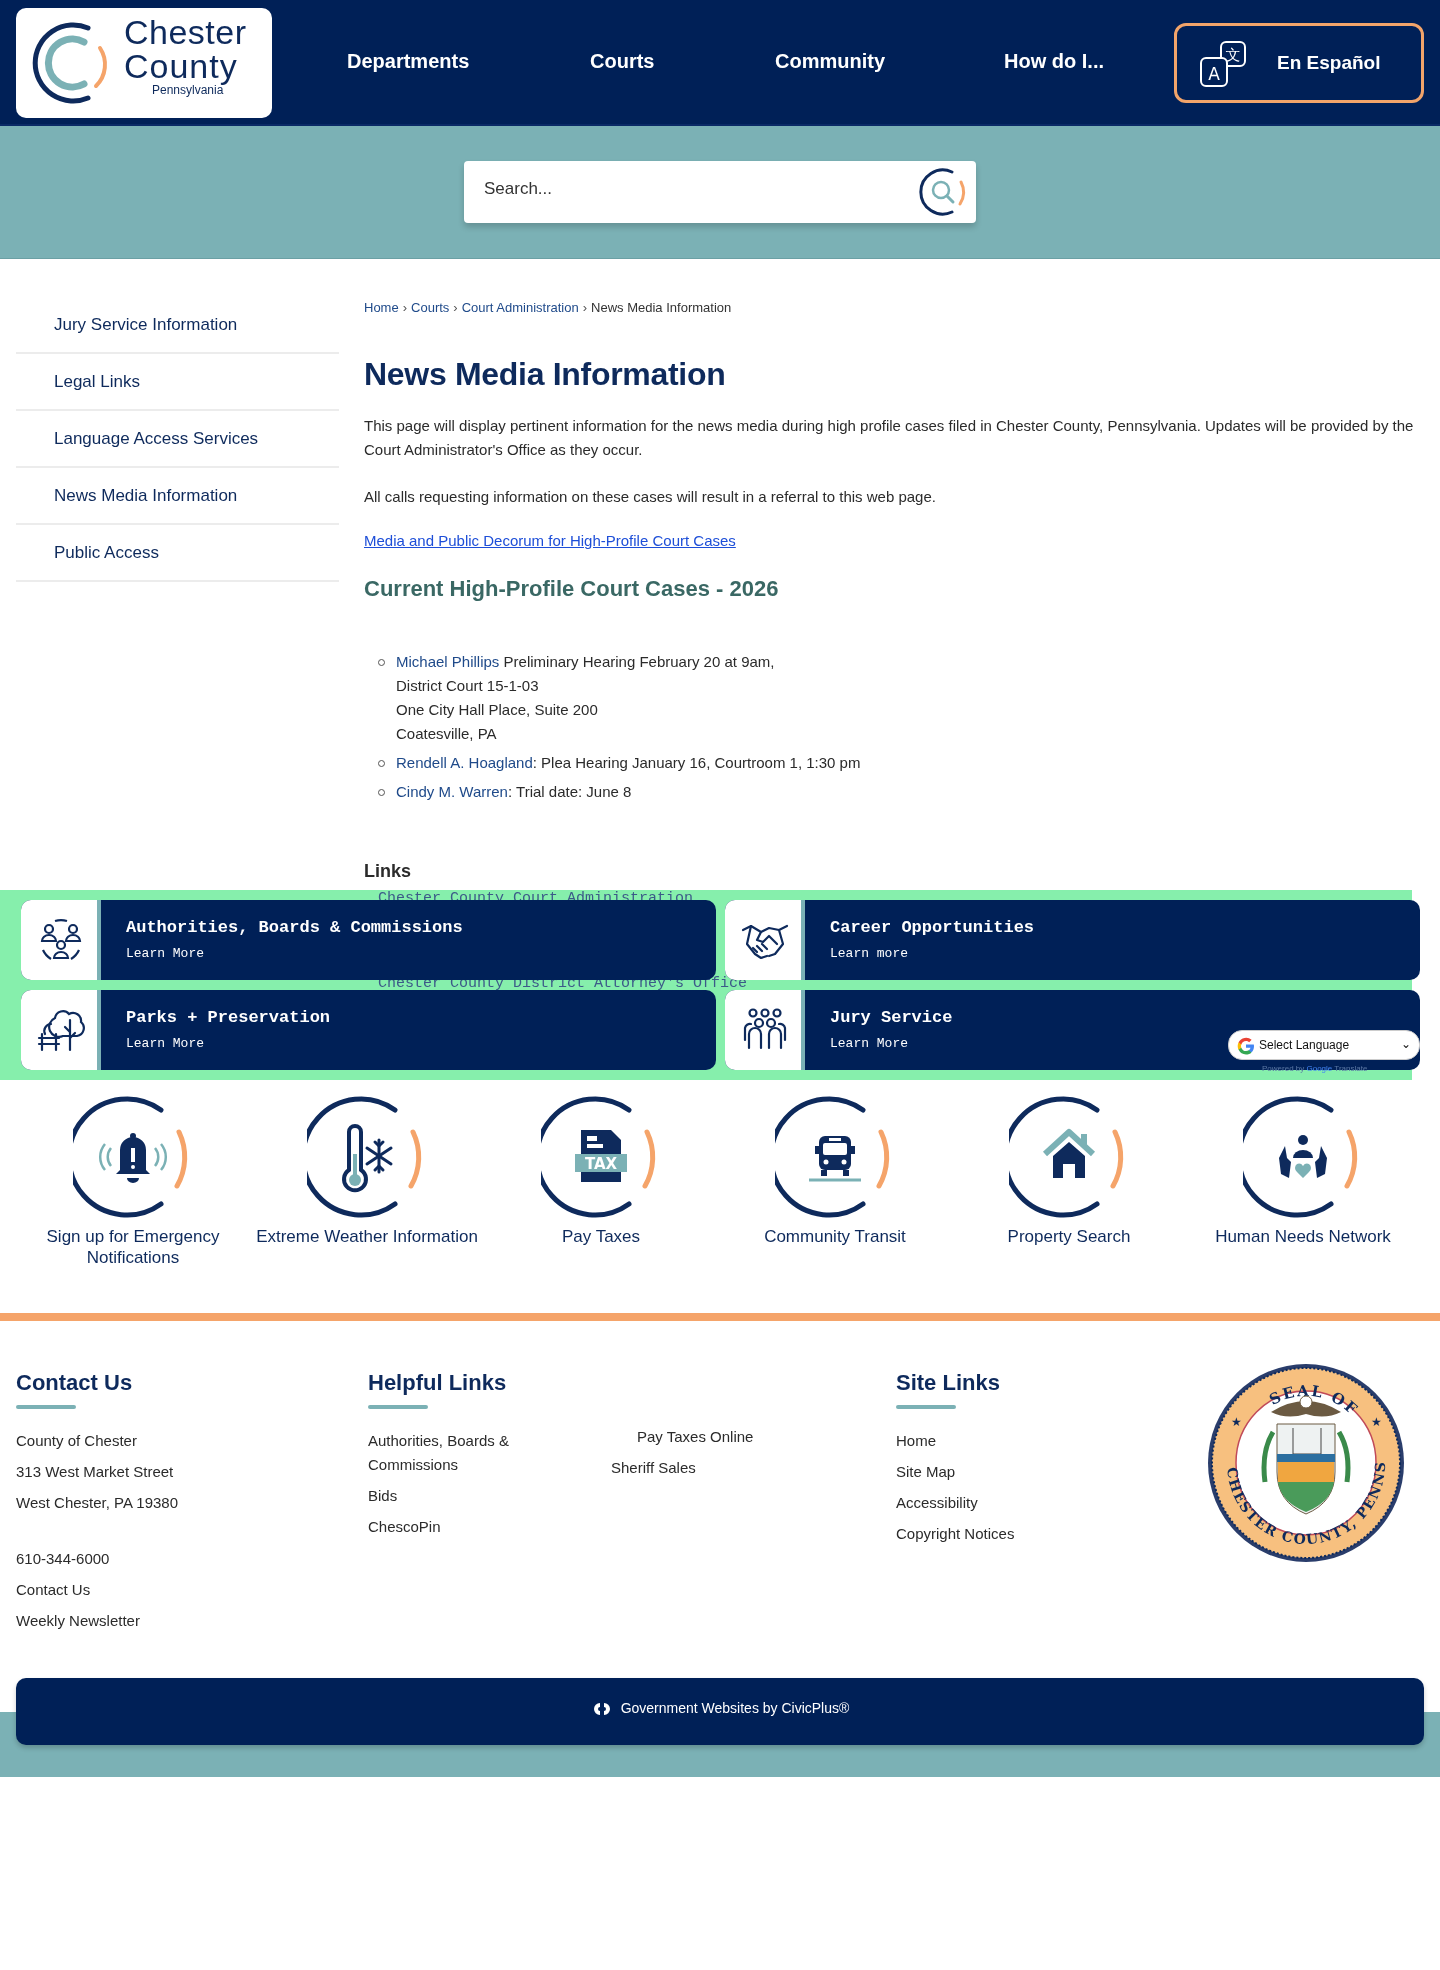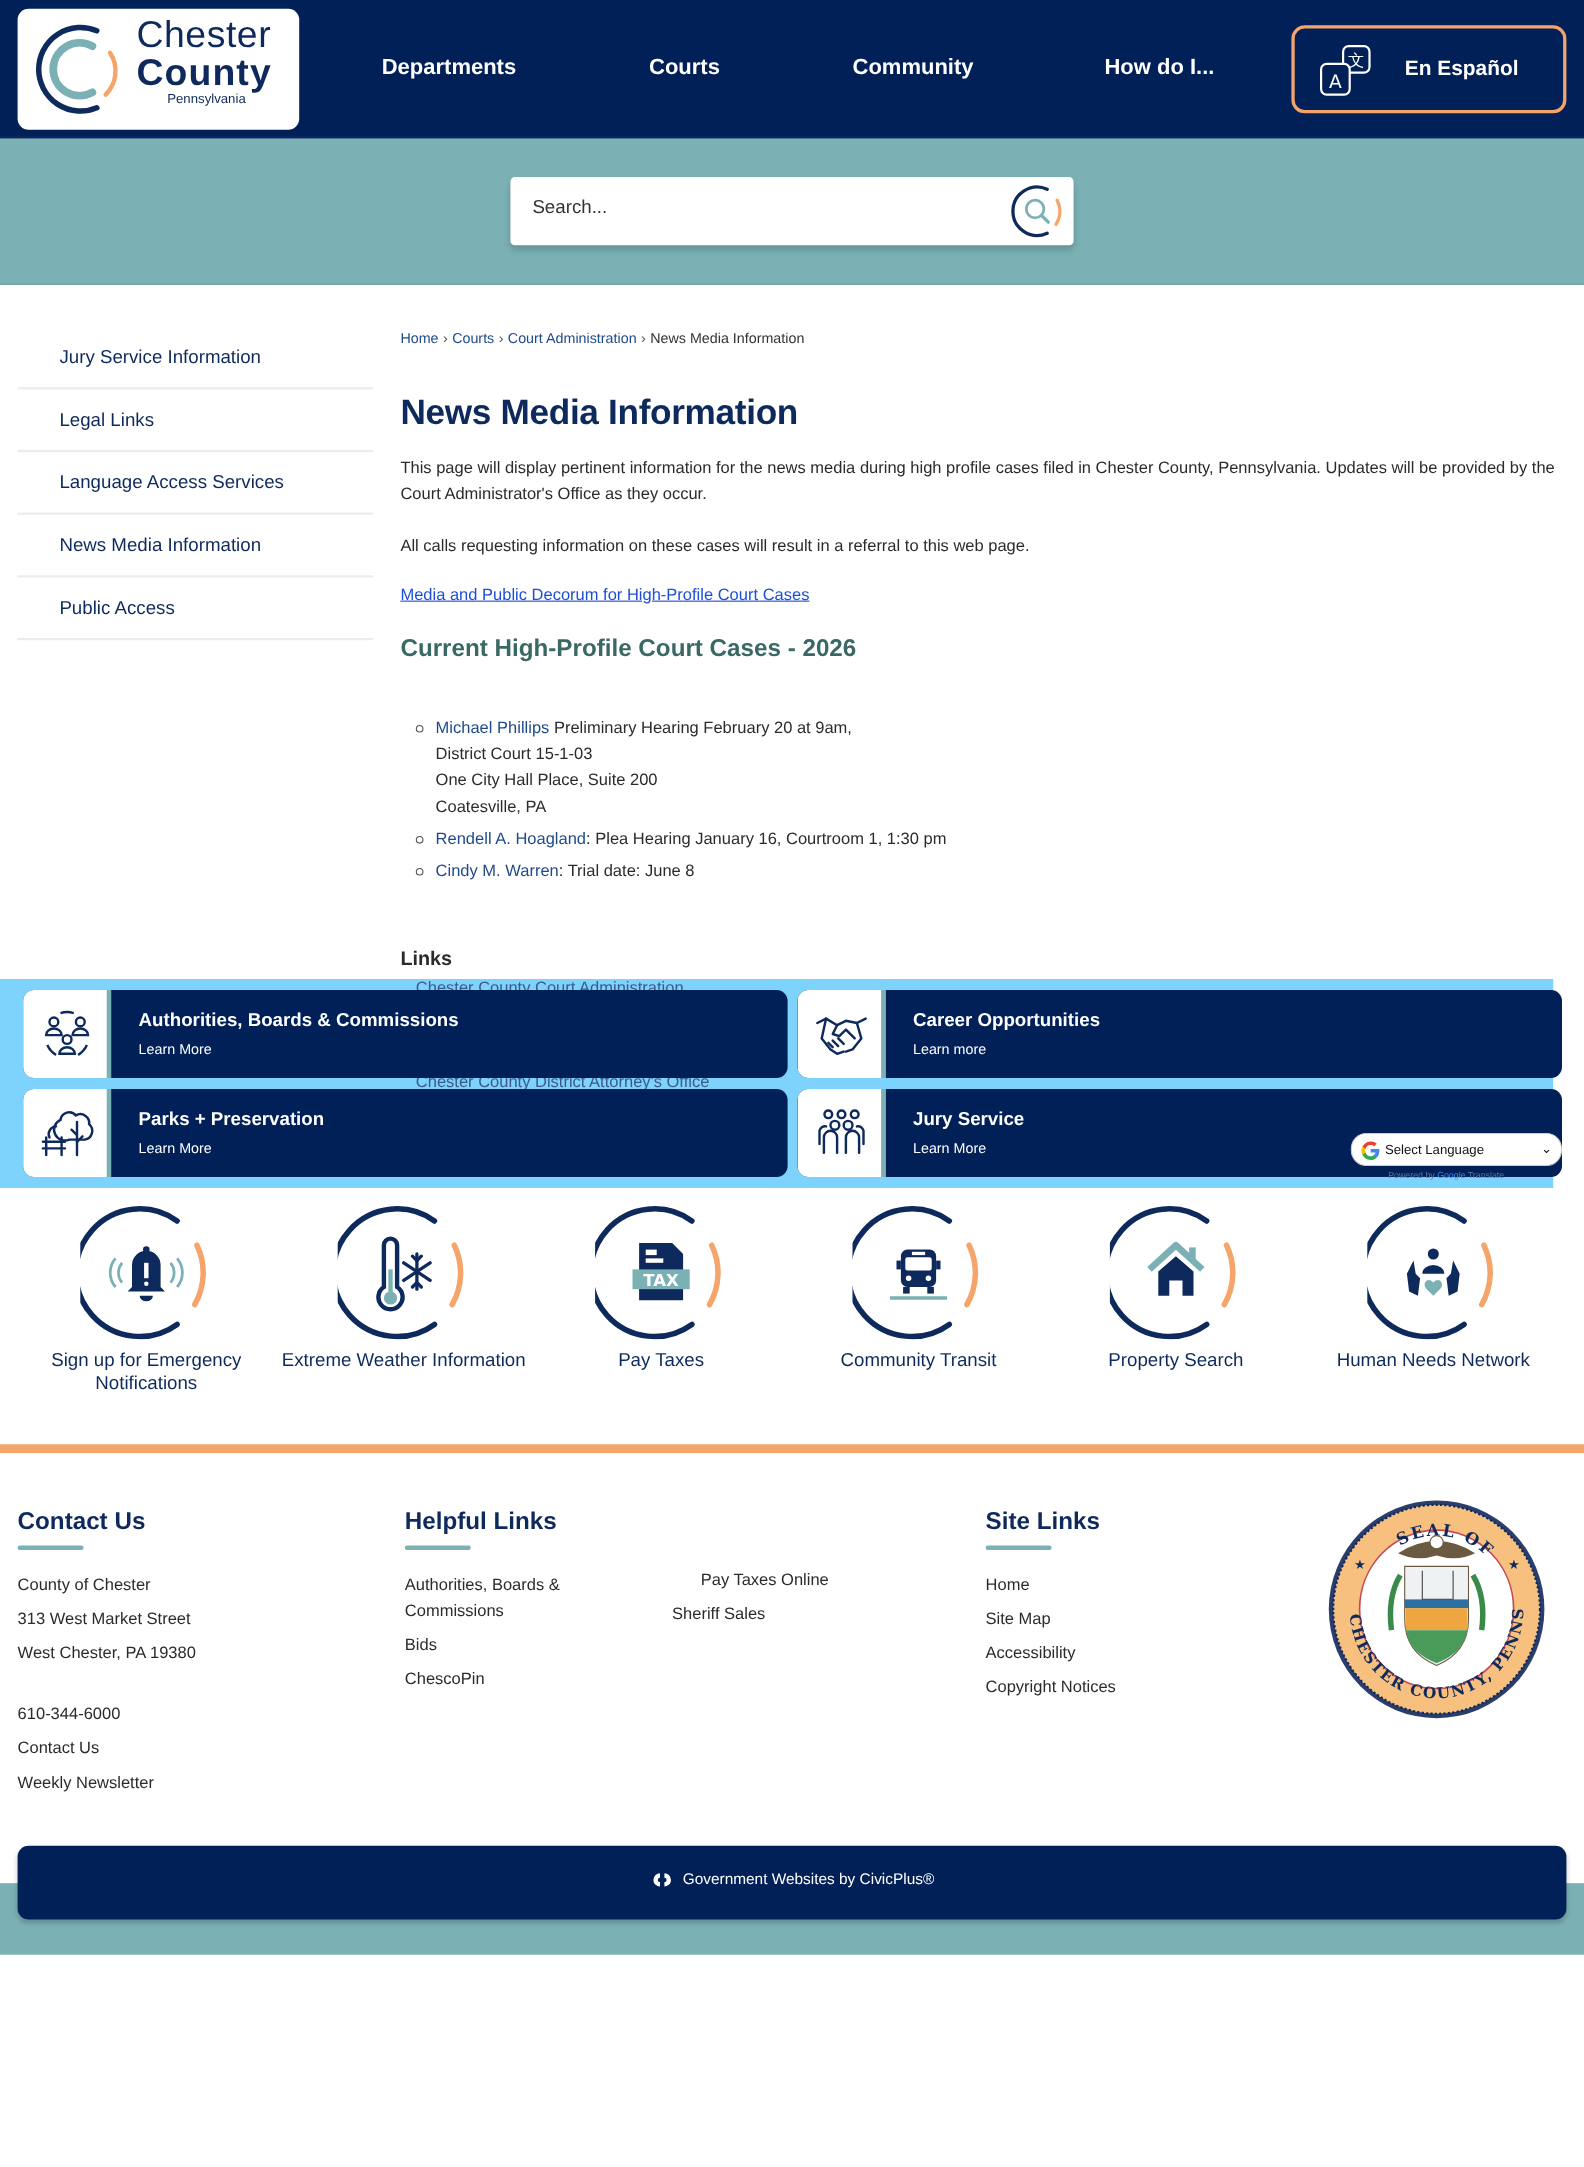--- a/index.html
+++ b/index.html
@@ -6,21 +6,21 @@
   html, body { width: 1440px; background: #ffffff; }
   body { font-family: "Liberation Sans", "DejaVu Sans", sans-serif; color: #2b2b2b; position: relative; height: 1970px; overflow: hidden; }
   a { color: #1f4a8a; }
 
   
   .header { position: absolute; left: 0; top: 0; width: 1440px; height: 126px; background: #002057; border-bottom: 2px solid #0a2a66; }
   .logo-box { position: absolute; left: 16px; top: 8px; width: 256px; height: 110px; background: #fff; border-radius: 10px; }
   .logo-mark { position: absolute; left: 14px; top: 10px; width: 86px; height: 90px; }
   .logo-text { position: absolute; left: 108px; top: 7px; color: #0e2a5c; }
   .logo-text .l1 { font-size: 34px; line-height: 34px; letter-spacing: 0.5px; }
-  .logo-text .l2 { font-size: 34px; line-height: 34px; letter-spacing: 1px; font-weight: 700; }
+  .logo-text .l2 { font-size: 34px; line-height: 34px; letter-spacing: 1px; font-weight: 400; }
   .logo-text .l3 { font-size: 12px; margin-left: 28px; margin-top: 0px; }
   .nav-item { position: absolute; top: 50px; color: #fff; font-size: 20px; font-weight: bold; white-space: nowrap; cursor: pointer; }
   .espanol { position: absolute; left: 1174px; top: 23px; width: 250px; height: 80px; border: 3px solid #f2a46a; border-radius: 12px; display: flex; align-items: center; }
   .espanol .ic { position: absolute; left: 22px; top: 14px; width: 50px; height: 48px; }
   .espanol .lbl { position: absolute; left: 100px; top: 26px; color: #fff; font-weight: bold; font-size: 19px; }
 
   
   .search-band { position: absolute; left: 0; top: 126px; width: 1440px; height: 133px; background: #7bb1b5; border-bottom: 1px solid #6ba0a4; }
   .search-box { position: absolute; left: 464px; top: 35px; width: 512px; height: 62px; background: #fff; border-radius: 4px; box-shadow: 0 4px 6px rgba(0,0,0,0.18); }
   .search-input { position: absolute; left: 20px; top: 18px; border: none; outline: none; font-size: 17px; font-family: "Liberation Sans", sans-serif; color: #333; width: 400px; background: transparent; }
@@ -41,21 +41,21 @@
   .para { position: absolute; font-size: 15px; line-height: 24px; color: #2b2b2b; width: 1050px; }
   .decorum { position: absolute; top: 232px; font-size: 15px; color: #1d4ed8; text-decoration: underline; cursor: pointer; }
   .cases-title { position: absolute; top: 276px; font-size: 22px; font-weight: bold; color: #3a6864; white-space: nowrap; }
   .case-list { position: absolute; top: 330px; left: 0; list-style: none; font-size: 15px; line-height: 24px; margin-top: 20px; }
   .case-list li { position: relative; padding-left: 32px; margin-bottom: 5px; }
   .case-list li::before { content: ""; position: absolute; left: 14px; top: 9px; width: 5px; height: 5px; border: 1px solid #555; border-radius: 50%; }
   .case-list a { color: #1f4a8a; cursor: pointer; }
   .links-title { position: absolute; top: 561px; font-size: 18px; font-weight: bold; color: #2b2b2b; text-align: right; }
 
   
-  .link-bar { position: absolute; left: 0; top: 890px; width: 1412px; height: 190px; background: #7dd3fc; }
+  .link-bar { position: absolute; left: 0; top: 890px; width: 1412px; height: 190px; background: #86efac; font-family: Liberation Mono, monospace; }
   .ghost { position: absolute; font-size: 15px; color: #3c5a88; white-space: nowrap; }
   .tile { position: absolute; width: 695px; height: 80px; background: #002057; border-radius: 10px; overflow: hidden; cursor: pointer; }
   .tile .icon-area { position: absolute; left: 0; top: 0; width: 80px; height: 80px; background: #fff; border-right: 4px solid #7bb1b5; }
   .tile .icon-area svg { position: absolute; left: 14px; top: 14px; width: 52px; height: 52px; }
   .tile .t-title { position: absolute; left: 105px; top: 18px; color: #fff; font-weight: bold; font-size: 17px; white-space: nowrap; }
   .tile .t-sub { position: absolute; left: 105px; top: 46px; color: #fff; font-size: 13px; }
   .lang-select { position: absolute; left: 1228px; top: 1030px; width: 192px; height: 30px; background: #fff; border-radius: 14px; border: 1px solid #ccc; display: flex; align-items: center; cursor: pointer; }
   .lang-select .g { position: absolute; left: 8px; top: 6px; width: 18px; height: 18px; }
   .lang-select .txt { position: absolute; left: 30px; top: 7px; font-size: 12px; color: #111; font-family: "Liberation Sans", sans-serif; }
   .lang-select .chev { position: absolute; right: 8px; top: 6px; font-size: 12px; color: #111; }

